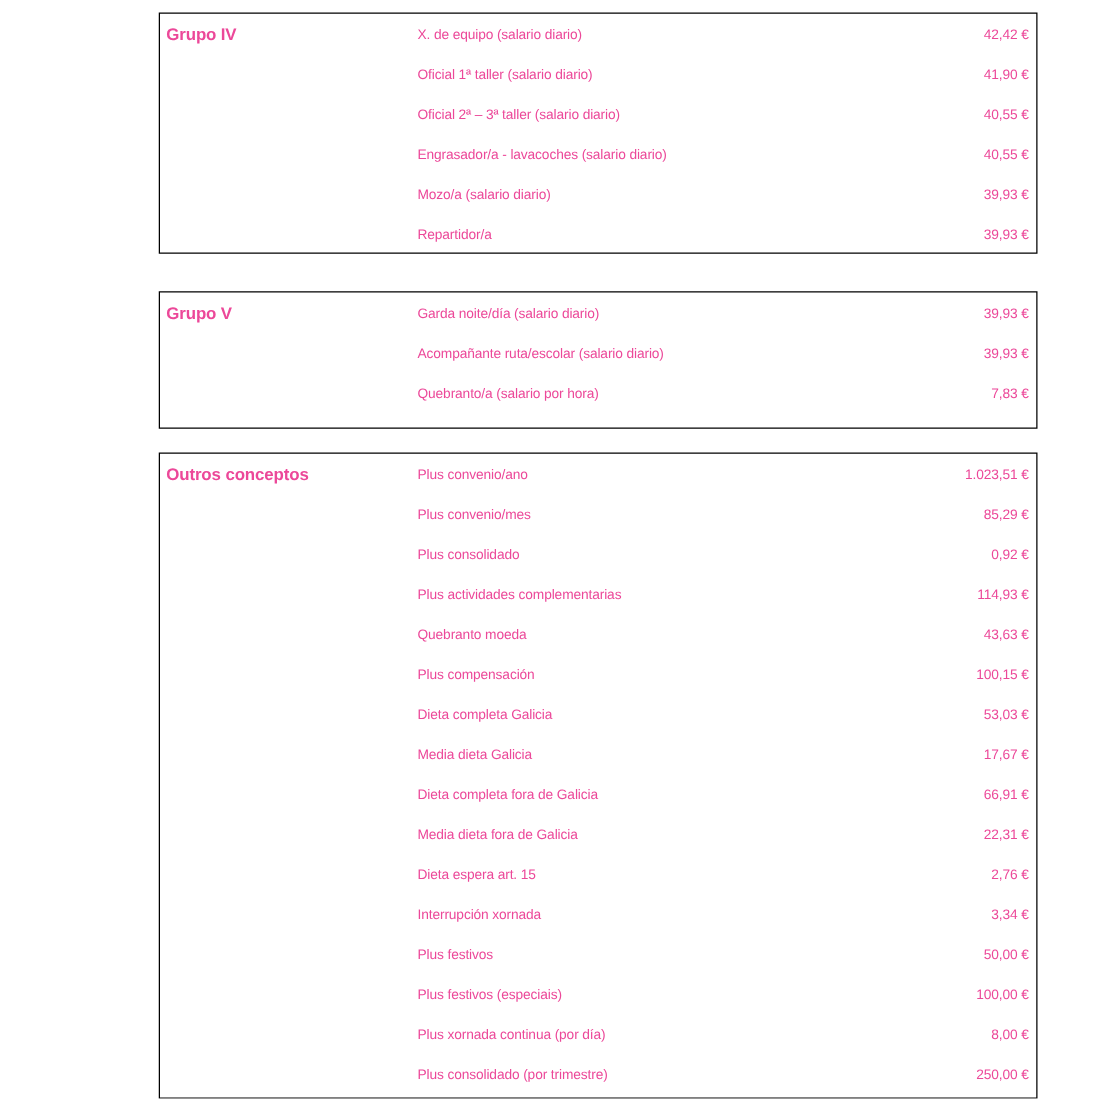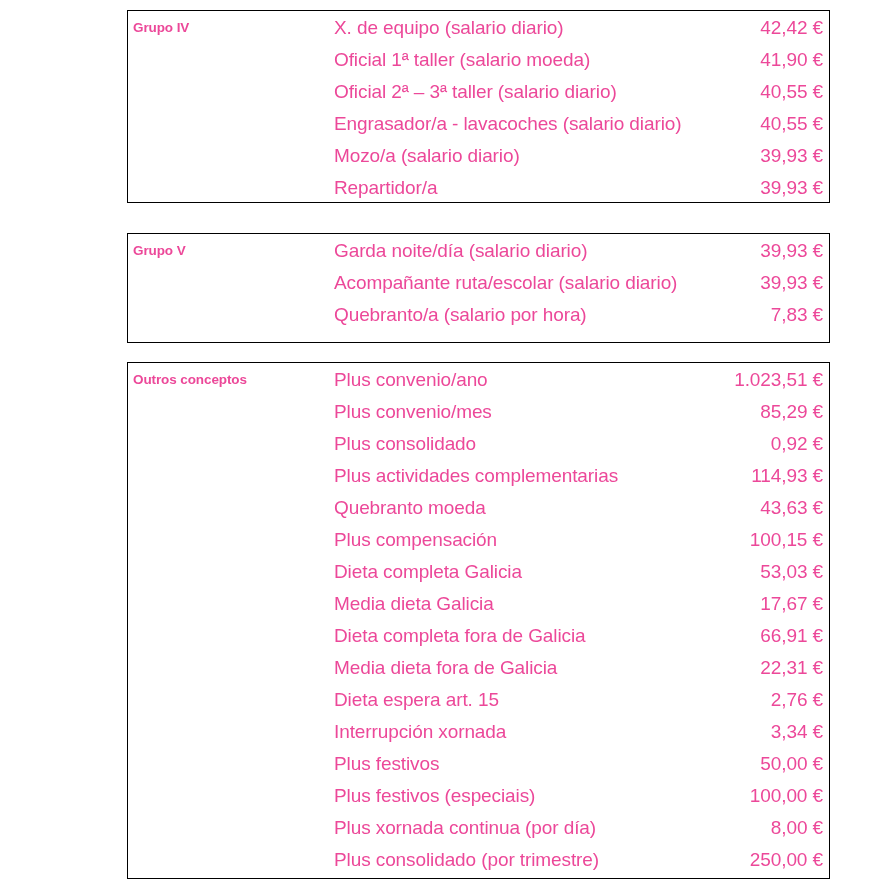--- a/index.html
+++ b/index.html
@@ -35,21 +35,21 @@
     font-weight: bold;
     line-height: 32px;
     letter-spacing: -0.1px;
     white-space: nowrap;
   }
   .rows { flex: 1; min-width: 0; }
   .row {
     display: flex;
     justify-content: space-between;
     height: 32px;
-    font-size: 19px;
+    font-size: 11px;
     line-height: 32px;
     letter-spacing: -0.1px;
   }
   .concept { white-space: nowrap; }
   .value   { white-space: nowrap; text-align: right; }
 </style>
 </head>
 <body>
 
 <div class="page">
@@ -58,21 +58,21 @@
     <div class="group-col">
       <span class="group-label">Grupo IV</span>
     </div>
     <div class="rows">
   <div class="row">
     <span class="concept">X. de equipo (salario diario)</span>
     <span class="value">42,42 €</span>
   </div>
 
   <div class="row">
-    <span class="concept">Oficial 1ª taller (salario moeda)</span>
+    <span class="concept">Oficial 1ª taller (salario diario)</span>
     <span class="value">41,90 €</span>
   </div>
 
   <div class="row">
     <span class="concept">Oficial 2ª – 3ª taller (salario diario)</span>
     <span class="value">40,55 €</span>
   </div>
 
   <div class="row">
     <span class="concept">Engrasador/a - lavacoches (salario diario)</span>

